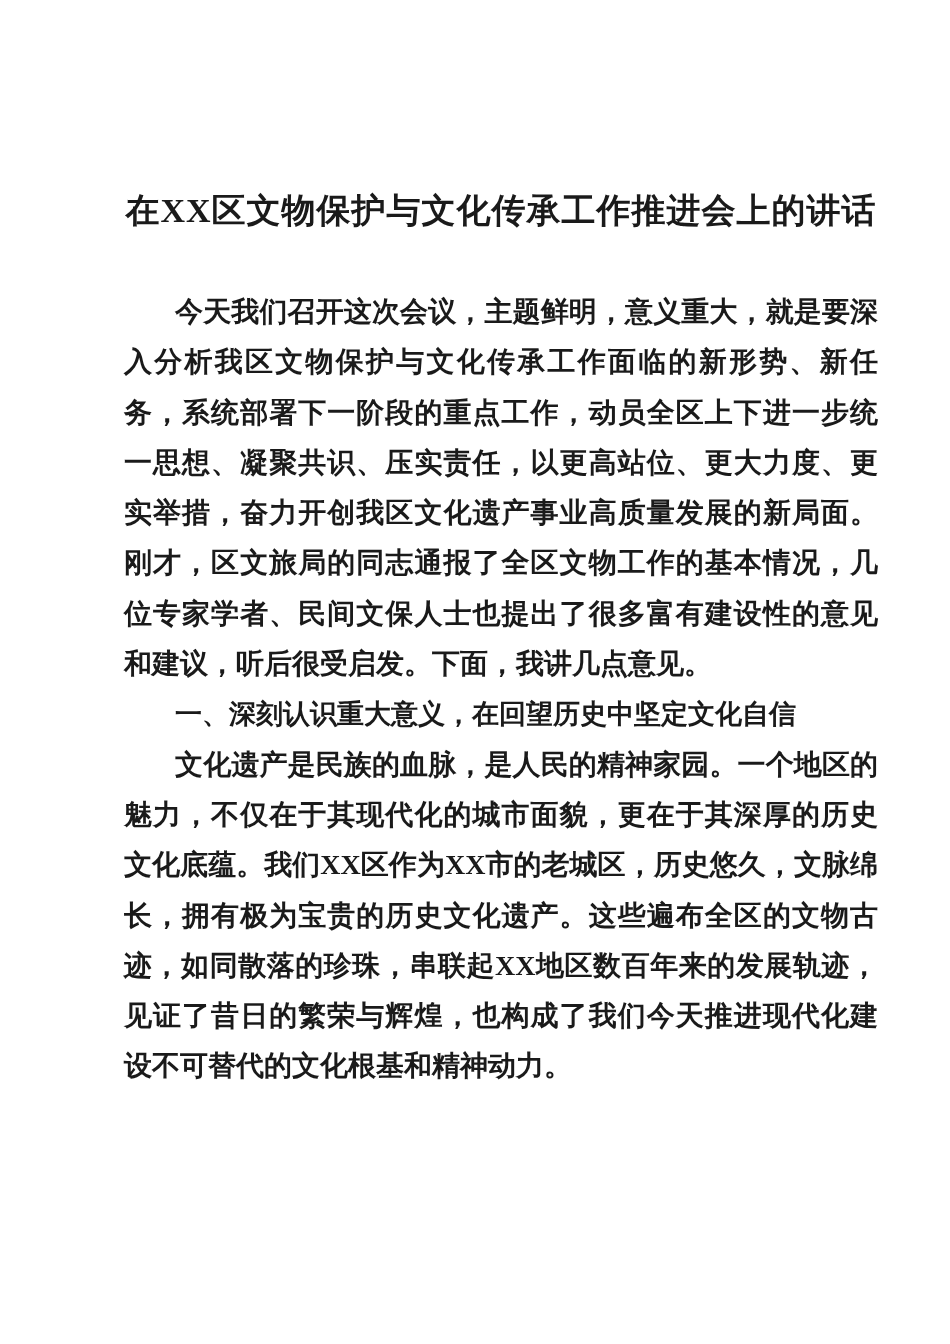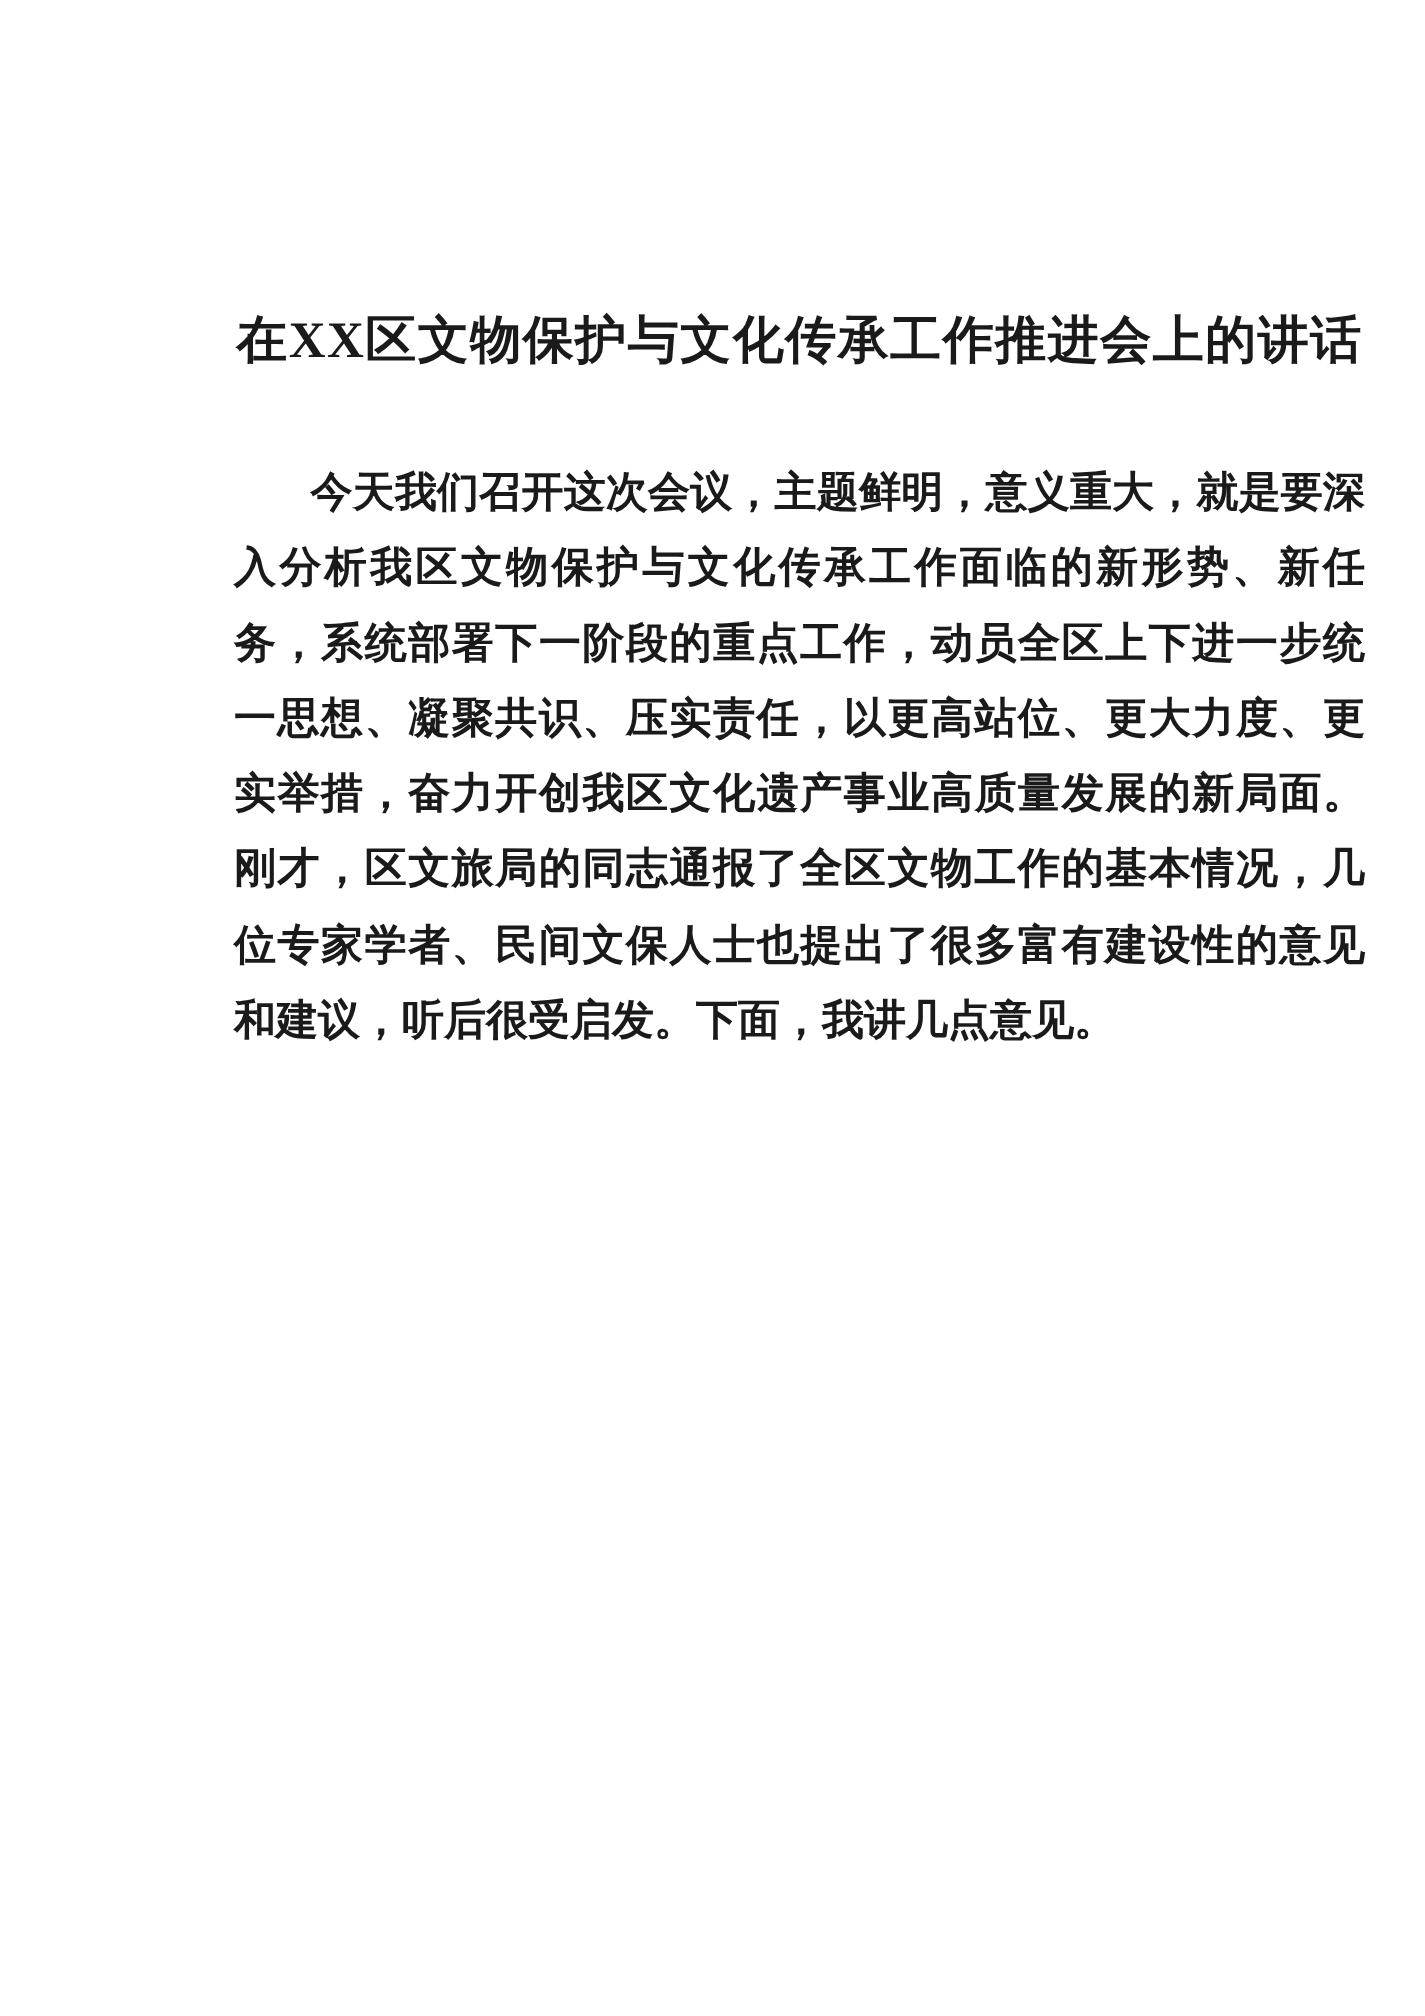--- a/index.html
+++ b/index.html
@@ -17,23 +17,22 @@
   }
   .page {
     position: relative;
     width: 950px;
     height: 1344px;
     background: #ffffff;
   }
   .content {
     position: absolute;
     left: 124px;
-    top: 17px;
+    top: 0;
     width: 754px;
-    margin-left: 32px;
   }
   .doc-title {
     margin: 0;
     padding-top: 184px;
     font-size: 34px;
     font-weight: bold;
     line-height: 53px;
     text-align: center;
     letter-spacing: 1px;
   }
@@ -67,15 +66,17 @@
 <body style="background: rgb(255, 255, 255); color: rgb(26, 26, 26);">
 
 <div class="page">
   <div class="content">
     <h1 class="doc-title">
       <span class="title-line">在XX区文物保护与文化传承工作推进会上的讲话</span>
     </h1>
     <div class="doc-body">
 
     <p class="para">今天我们召开这次会议，主题鲜明，意义重大，就是要深入分析我区文物保护与文化传承工作面临的新形势、新任务，系统部署下一阶段的重点工作，动员全区上下进一步统一思想、凝聚共识、压实责任，以更高站位、更大力度、更实举措，奋力开创我区文化遗产事业高质量发展的新局面。刚才，区文旅局的同志通报了全区文物工作的基本情况，几位专家学者、民间文保人士也提出了很多富有建设性的意见和建议，听后很受启发。下面，我讲几点意见。</p>
+        <p class="para heading">一、深刻认识重大意义，在回望历史中坚定文化自信</p>
+        <p class="para">文化遗产是民族的血脉，是人民的精神家园。一个地区的魅力，不仅在于其现代化的城市面貌，更在于其深厚的历史文化底蕴。我们XX区作为XX市的老城区，历史悠久，文脉绵长，拥有极为宝贵的历史文化遗产。这些遍布全区的文物古迹，如同散落的珍珠，串联起XX地区数百年来的发展轨迹，见证了昔日的繁荣与辉煌，也构成了我们今天推进现代化建设不可替代的文化根基和精神动力。</p>
       </div>
   </div>
 </div>
 
 </body></html>

